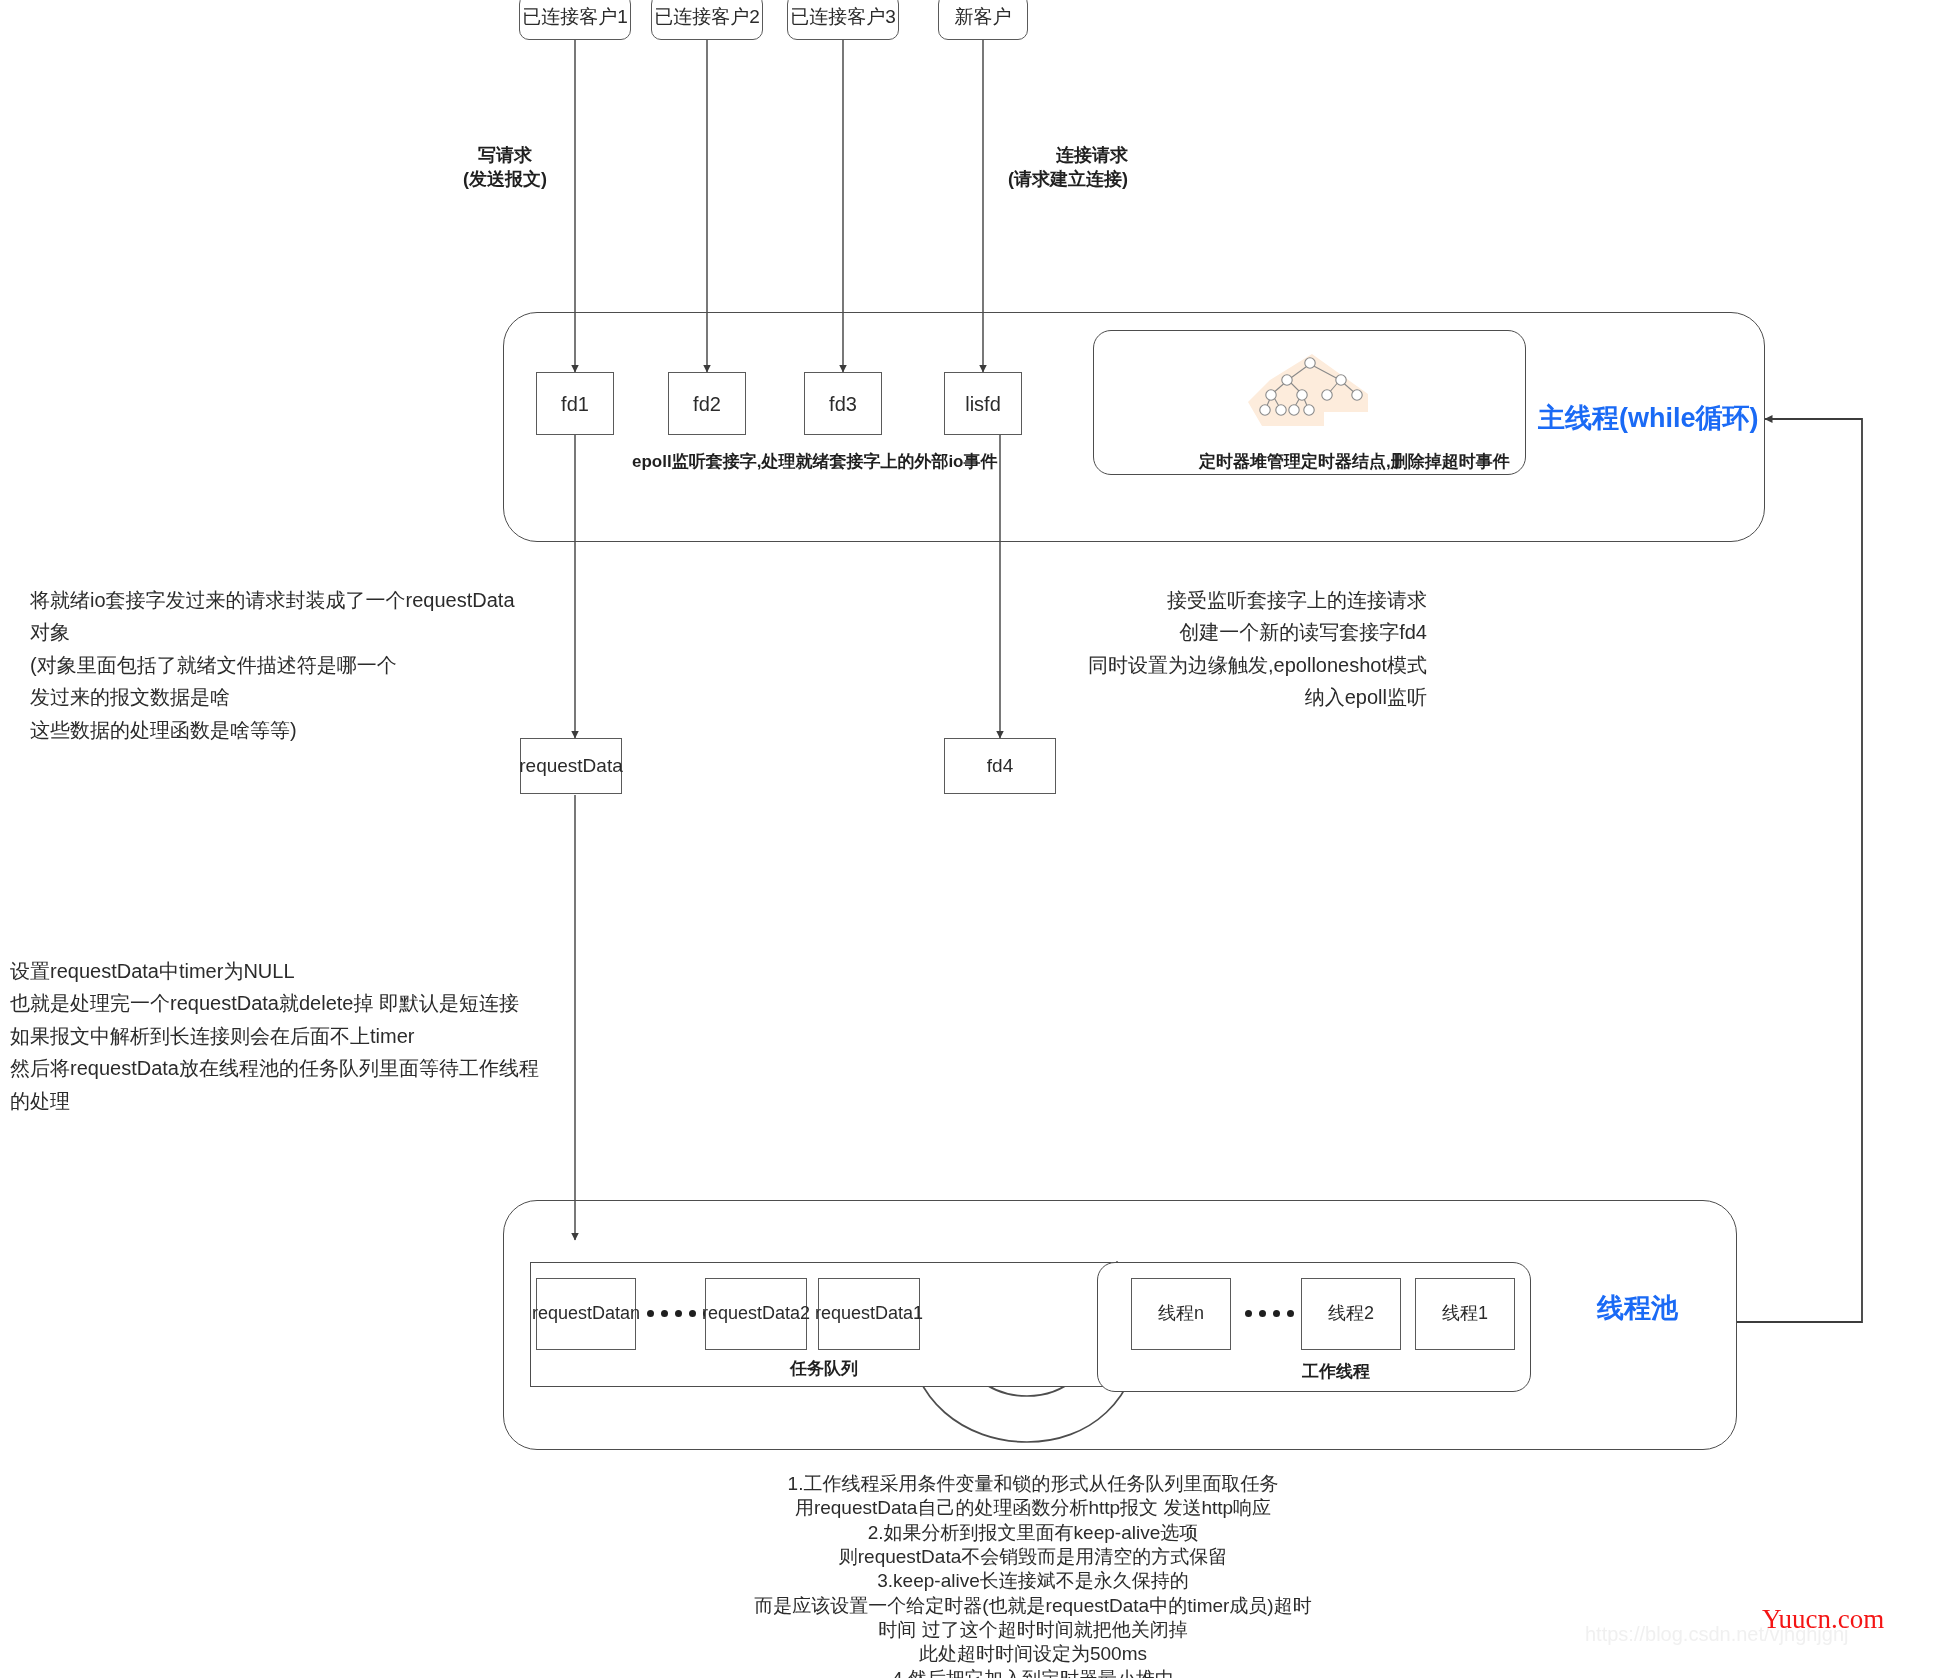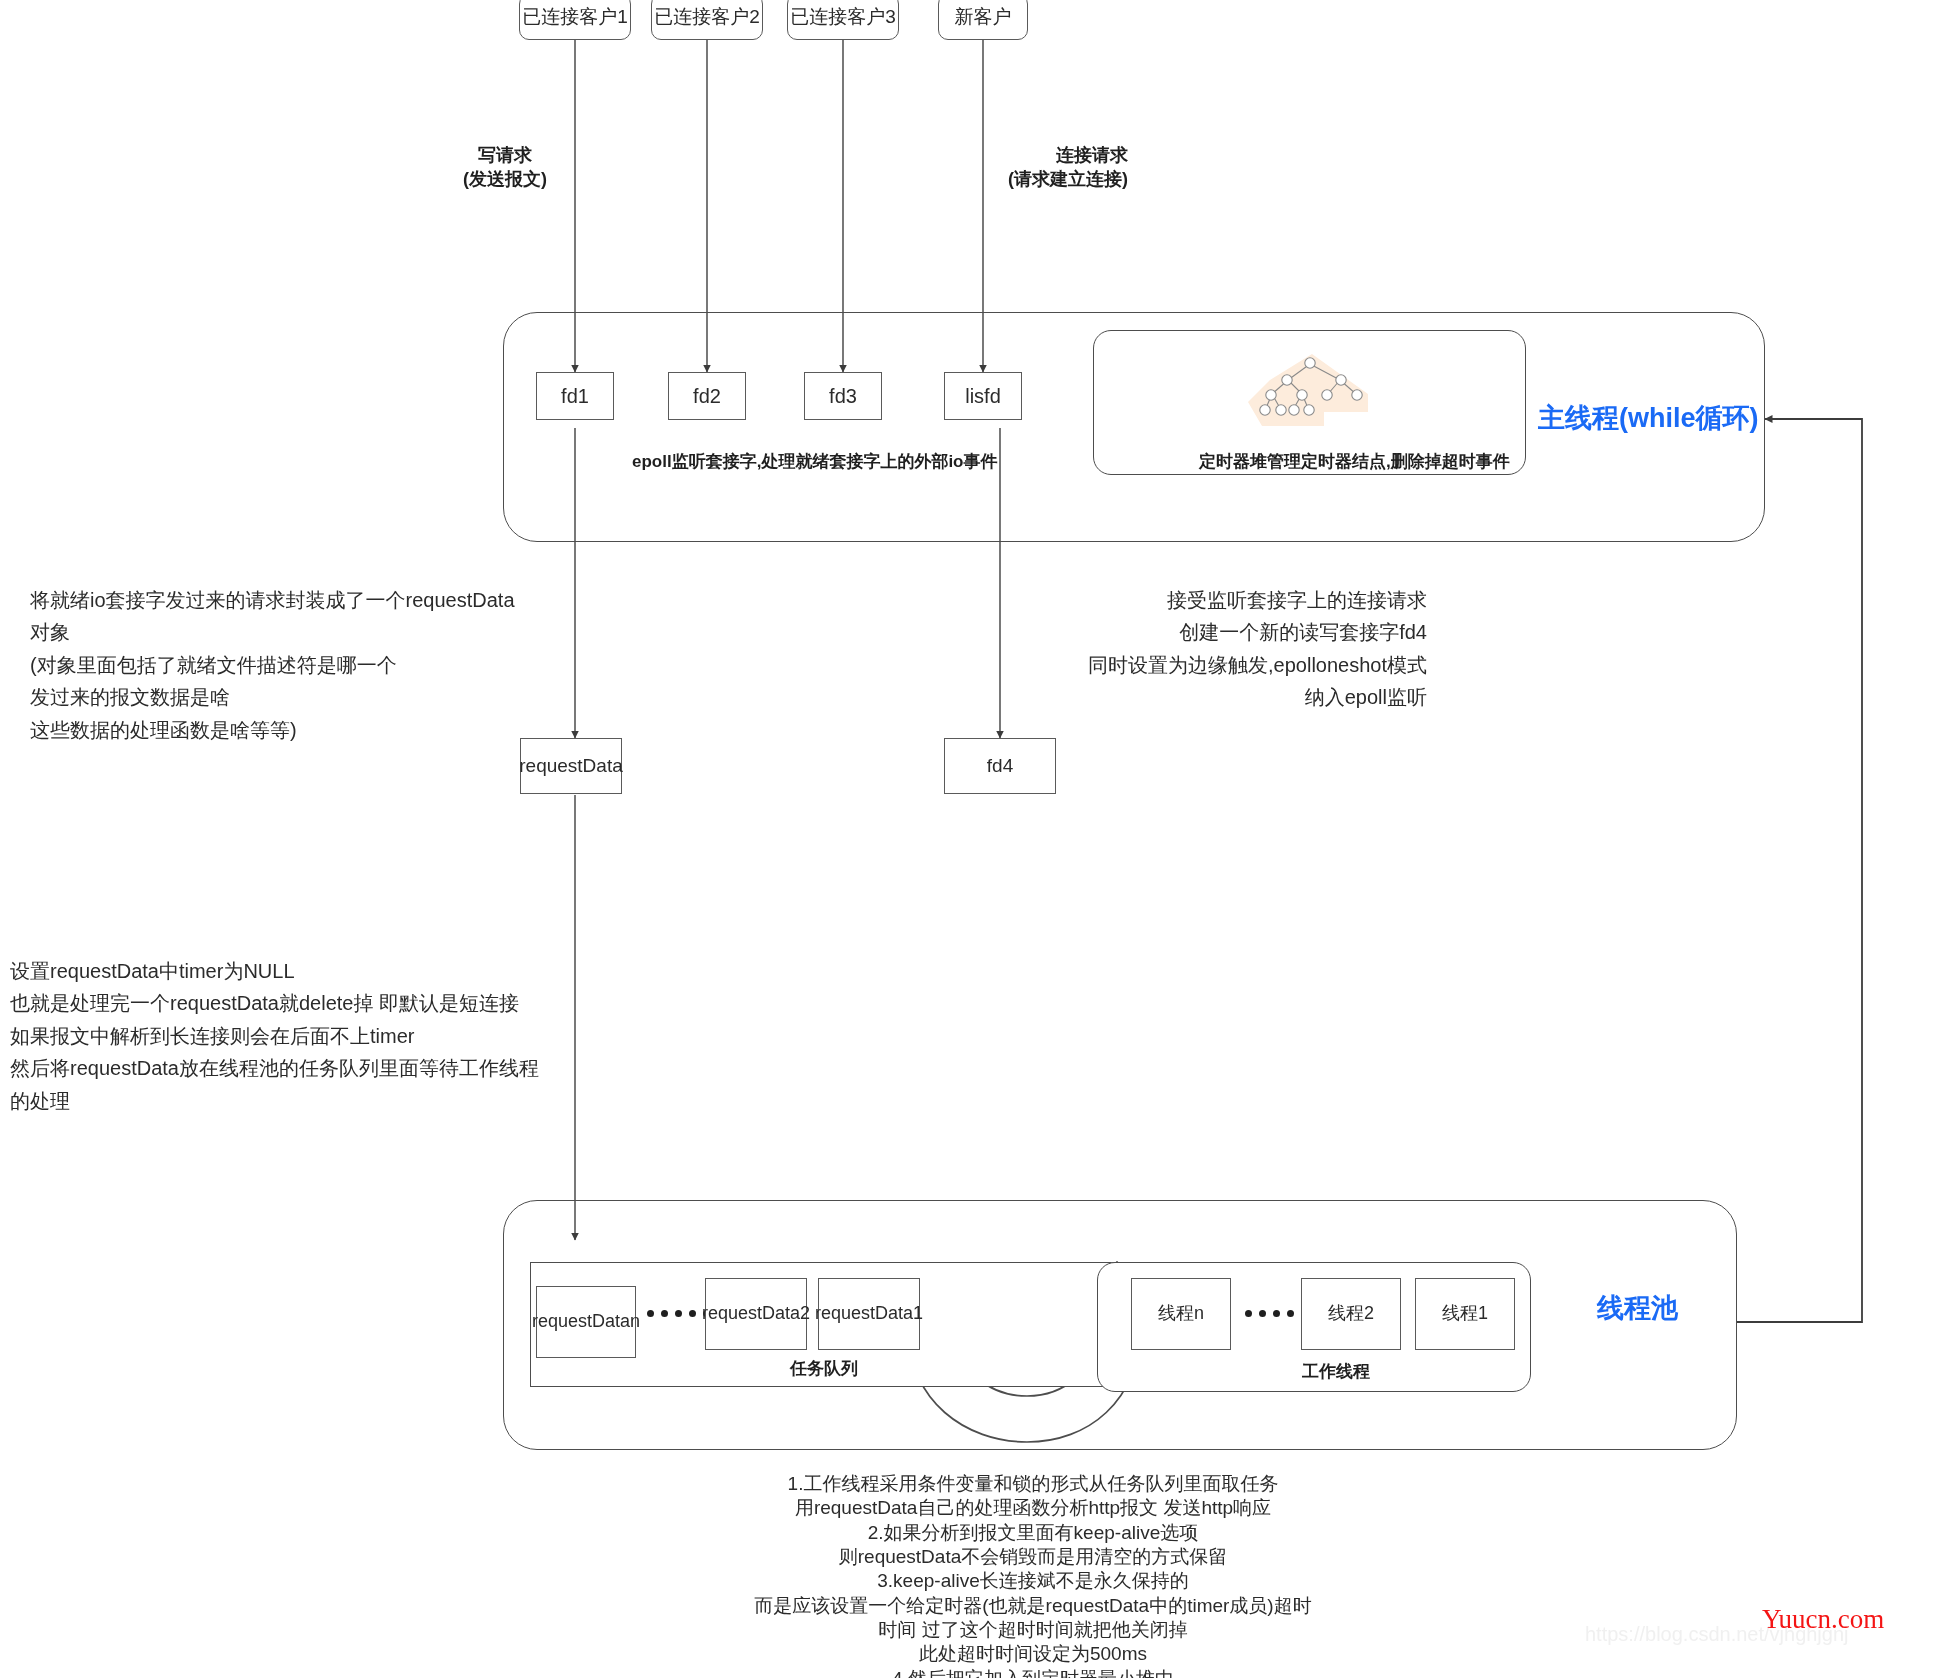--- a/index.html
+++ b/index.html
@@ -33,21 +33,21 @@
     align-items: center;
     justify-content: center;
     font-size: 19px;
     color: #2b2b2b;
     line-height: 1.2;
     text-align: center;
   }
   .node.rounded { border-radius: 10px; }
 
   .client-box { width: 112px; height: 46px; font-size: 19px; }
-  .fd-box { width: 78px; height: 48px; font-size: 20px; }
+  .fd-box { width: 78px; height: 63px; font-size: 20px; }
   .data-box { width: 100px; height: 56px; font-size: 19px; }
 
   
   .container-round {
     position: absolute;
     border: 1.7px solid #4d4d4d;
     border-radius: 34px;
     background: transparent;
   }
 
@@ -273,21 +273,21 @@
 
   <div class="ann right-align" style="left:10px; top:955px; width:535px;">设置requestData中timer为NULL
 也就是处理完一个requestData就delete掉 即默认是短连接
 如果报文中解析到长连接则会在后面不上timer
 然后将requestData放在线程池的任务队列里面等待工作线程的处理</div>
 
   <div class="container-round" style="left:503px; top:1200px; width:1234px; height:250px;"></div>
 
   <div class="inner-square" style="left:530px; top:1262px; width:638px; height:125px;"></div>
 
-  <div class="node" style="left:536px; top:1278px; width:100px; height:72px; font-size:18px;margin-top:8px;">
+  <div class="node" style="left:536px; top:1278px; width:100px; height:72px; font-size:18px;">
     <span>requestDatan</span>
   </div>
   <div class="dots" style="left:647px; top:1310px;">
     <i></i>
       <i></i>
       <i></i>
       <i></i>
       <i></i>
   </div>
   <div class="node" style="left:705px; top:1278px; width:102px; height:72px; font-size:18px;">

